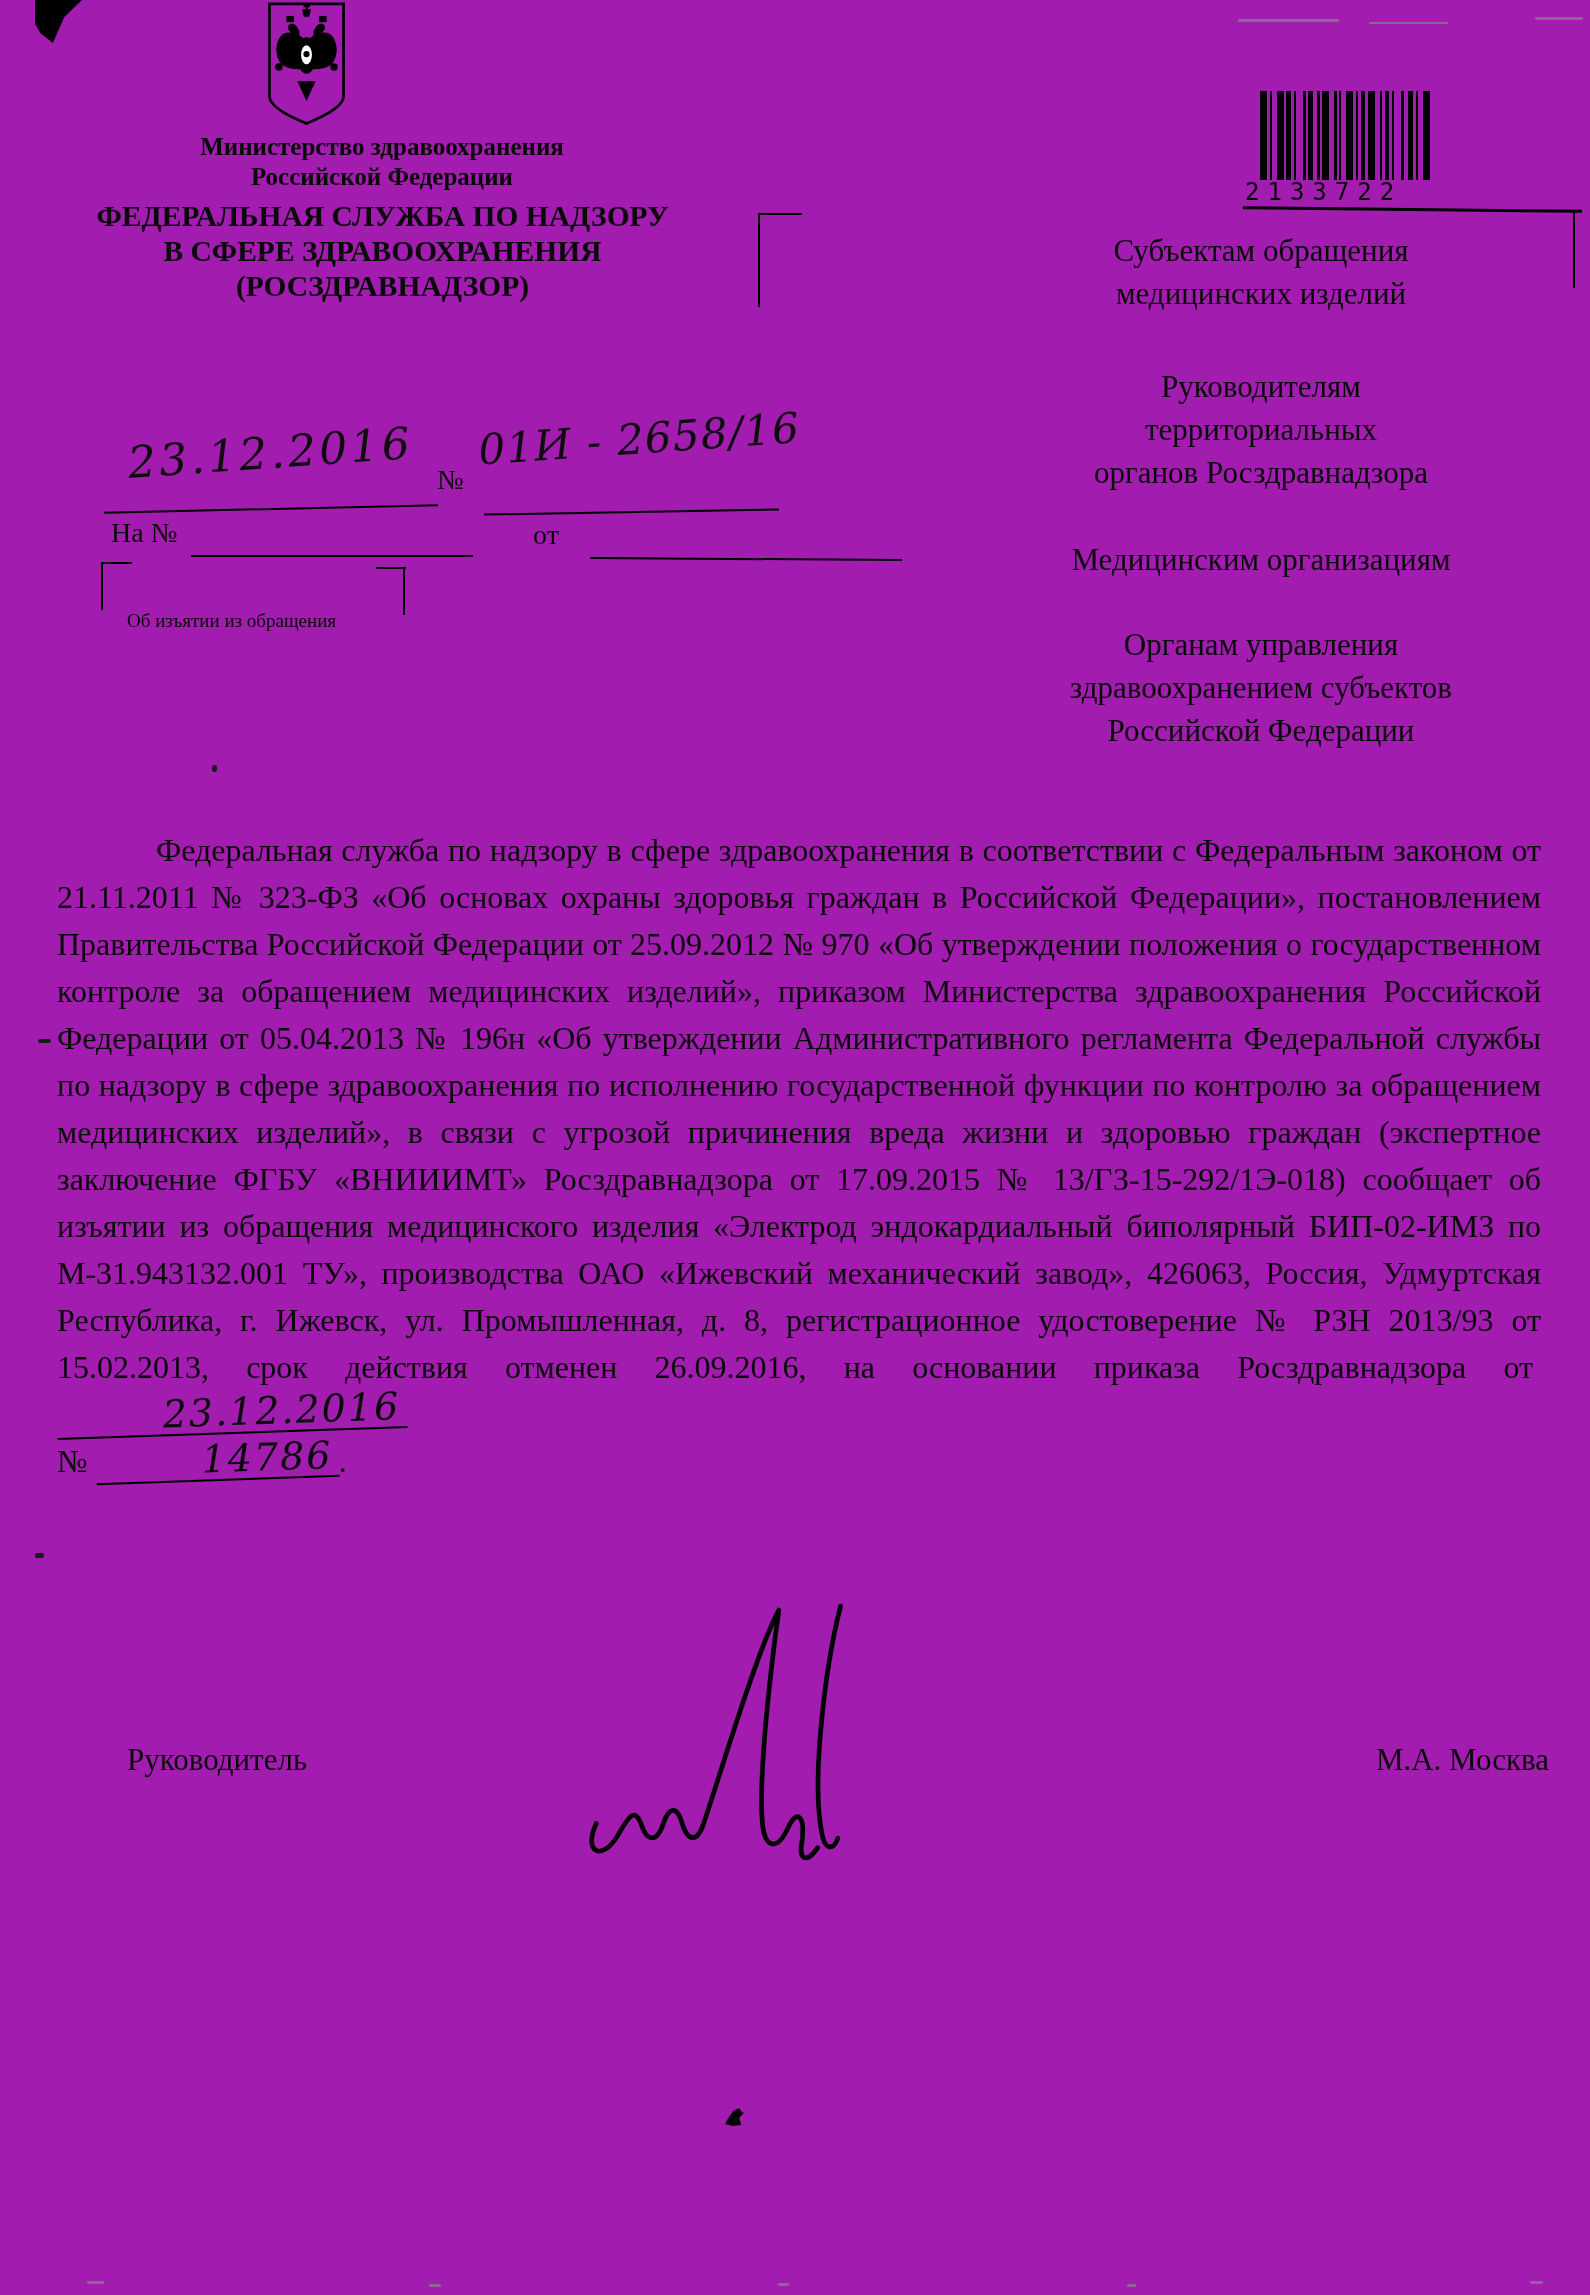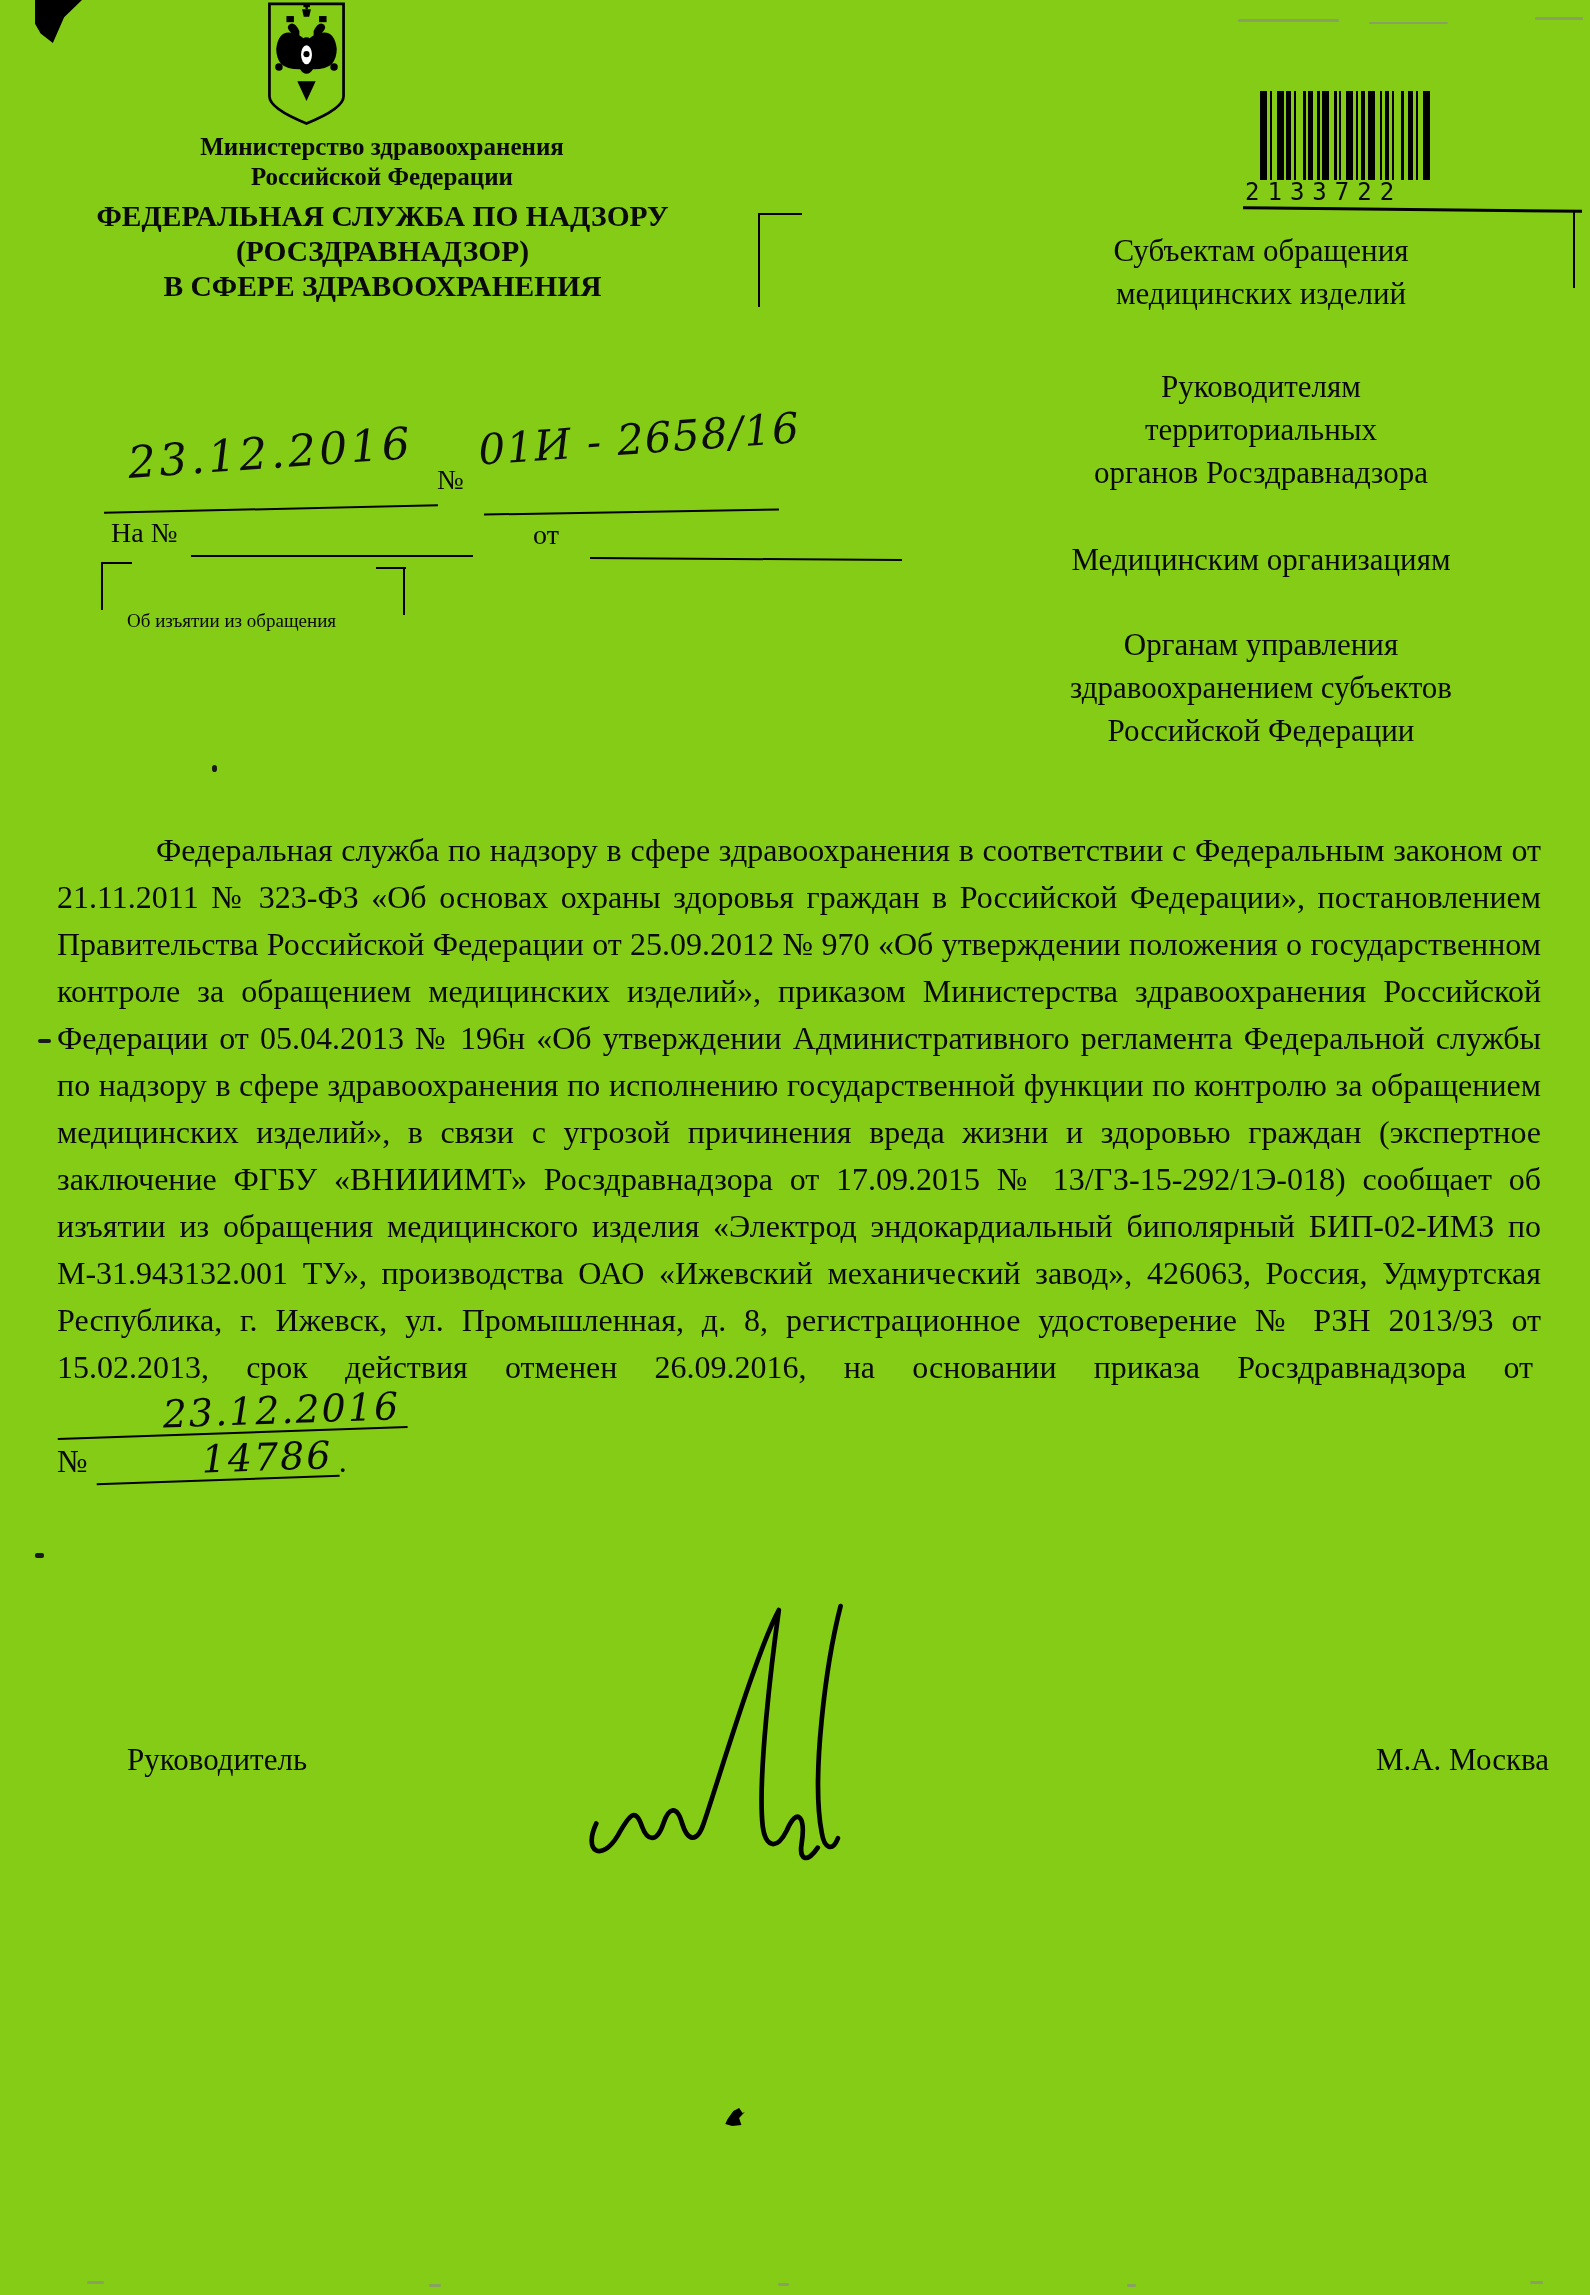--- a/index.html
+++ b/index.html
@@ -1,18 +1,18 @@
 <!DOCTYPE html>
 <html style="font-size:10.7px"><head>
 <meta charset="utf-8">
 <style>
   * { margin:0; padding:0; box-sizing:border-box; }
   html,body { background:#e8e8e8; }
   .page {
-    position:relative; width:1591px; height:2295px; background:#84cc16;
+    position:relative; width:1591px; height:2295px; background:#a21caf;
     font-family:"Liberation Serif","DejaVu Serif",serif; color:#0a0a0a;
     overflow:hidden; margin:0 auto;
   }
   .abs { position:absolute; }
   .center { text-align:center; }
 
   
   .ministry { left:87px; top:132px; width:590px; font-size:25px; font-weight:bold; line-height:29.5px; }
   .agency   { left:67px; top:199px; width:631px; font-size:29.5px; font-weight:bold; line-height:35px; }
   .address  { left:67px; top:341px; width:631px; font-size:21px; line-height:28px; }
@@ -96,22 +96,22 @@
       <circle cx="103" cy="97" r="5.5" fill="#000"></circle>
     </svg>
   </div>
 
   <div class="abs ministry center">
     <div>Министерство здравоохранения</div>
     <div>Российской Федерации</div>
   </div>
   <div class="abs agency center">
     <div>ФЕДЕРАЛЬНАЯ СЛУЖБА ПО НАДЗОРУ</div>
+    <div>В СФЕРЕ ЗДРАВООХРАНЕНИЯ</div>
     <div>(РОСЗДРАВНАДЗОР)</div>
-    <div>В СФЕРЕ ЗДРАВООХРАНЕНИЯ</div>
   </div>
   <div class="abs address center">
   </div>
 
   <div class="abs barcode">
       <div class="bar" style="width: 7.2px;"></div>
       <div class="gap" style="width: 2.4px;"></div>
       <div class="bar" style="width: 2.4px;"></div>
       <div class="gap" style="width: 4.8px;"></div>
       <div class="bar" style="width: 7.2px;"></div>

